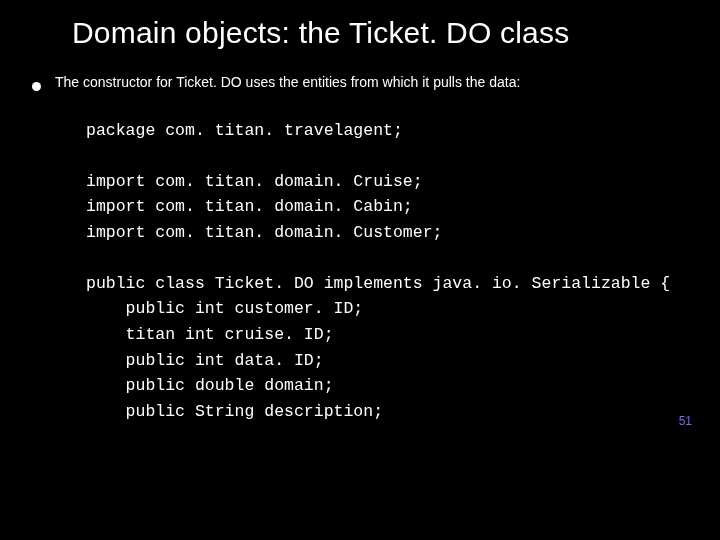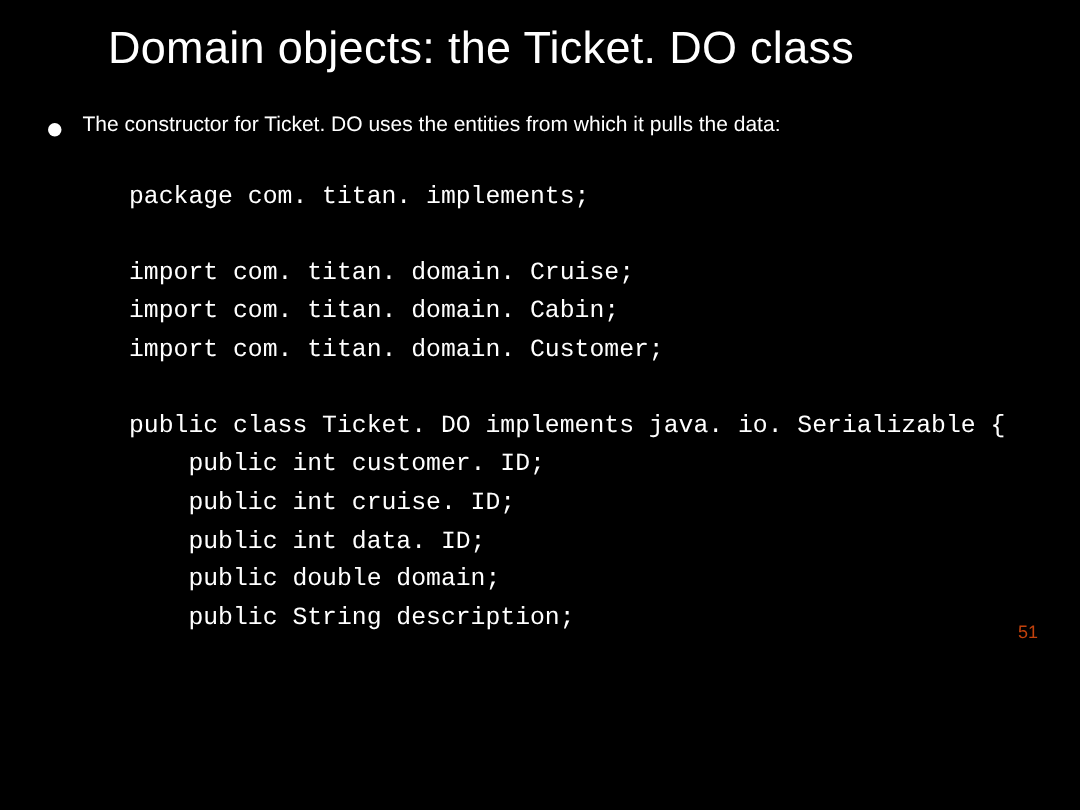--- a/index.html
+++ b/index.html
@@ -53,46 +53,46 @@
     font-size: 16.5px;
     line-height: 1.55;
     white-space: pre;
     padding-left: 54px;
   }
   .pagenum {
     position: absolute;
     right: 28px;
     bottom: 16px;
     font-size: 12px;
-    color: #c2410c;
+    color: #8b5cf6;
   }
 </style>
 </head>
 <body>
 
 <div class="slide">
 
   <h1 class="title">Domain objects: the Ticket. DO class</h1>
 
   <div class="body">
 
     <div class="bullet-row">
       <div class="bullet-dot"></div>
       <div class="bullet-text">The constructor for Ticket. DO uses the entities from which it pulls the data:</div>
     </div>
 
-    <div class="code"><span>package com. titan. implements;</span>
+    <div class="code"><span>package com. titan. travelagent;</span>
 <span></span>
 <span>import com. titan. domain. Cruise;</span>
 <span>import com. titan. domain. Cabin;</span>
 <span>import com. titan. domain. Customer;</span>
 <span></span>
 <span>public class Ticket. DO implements java. io. Serializable {</span>
 <span>    public int customer. ID;</span>
-<span>    public int cruise. ID;</span>
+<span>    titan int cruise. ID;</span>
 <span>    public int data. ID;</span>
 <span>    public double domain;</span>
 <span>    public String description;</span></div>
 
   </div>
 
   <div class="pagenum">51</div>
 
 </div>
 

